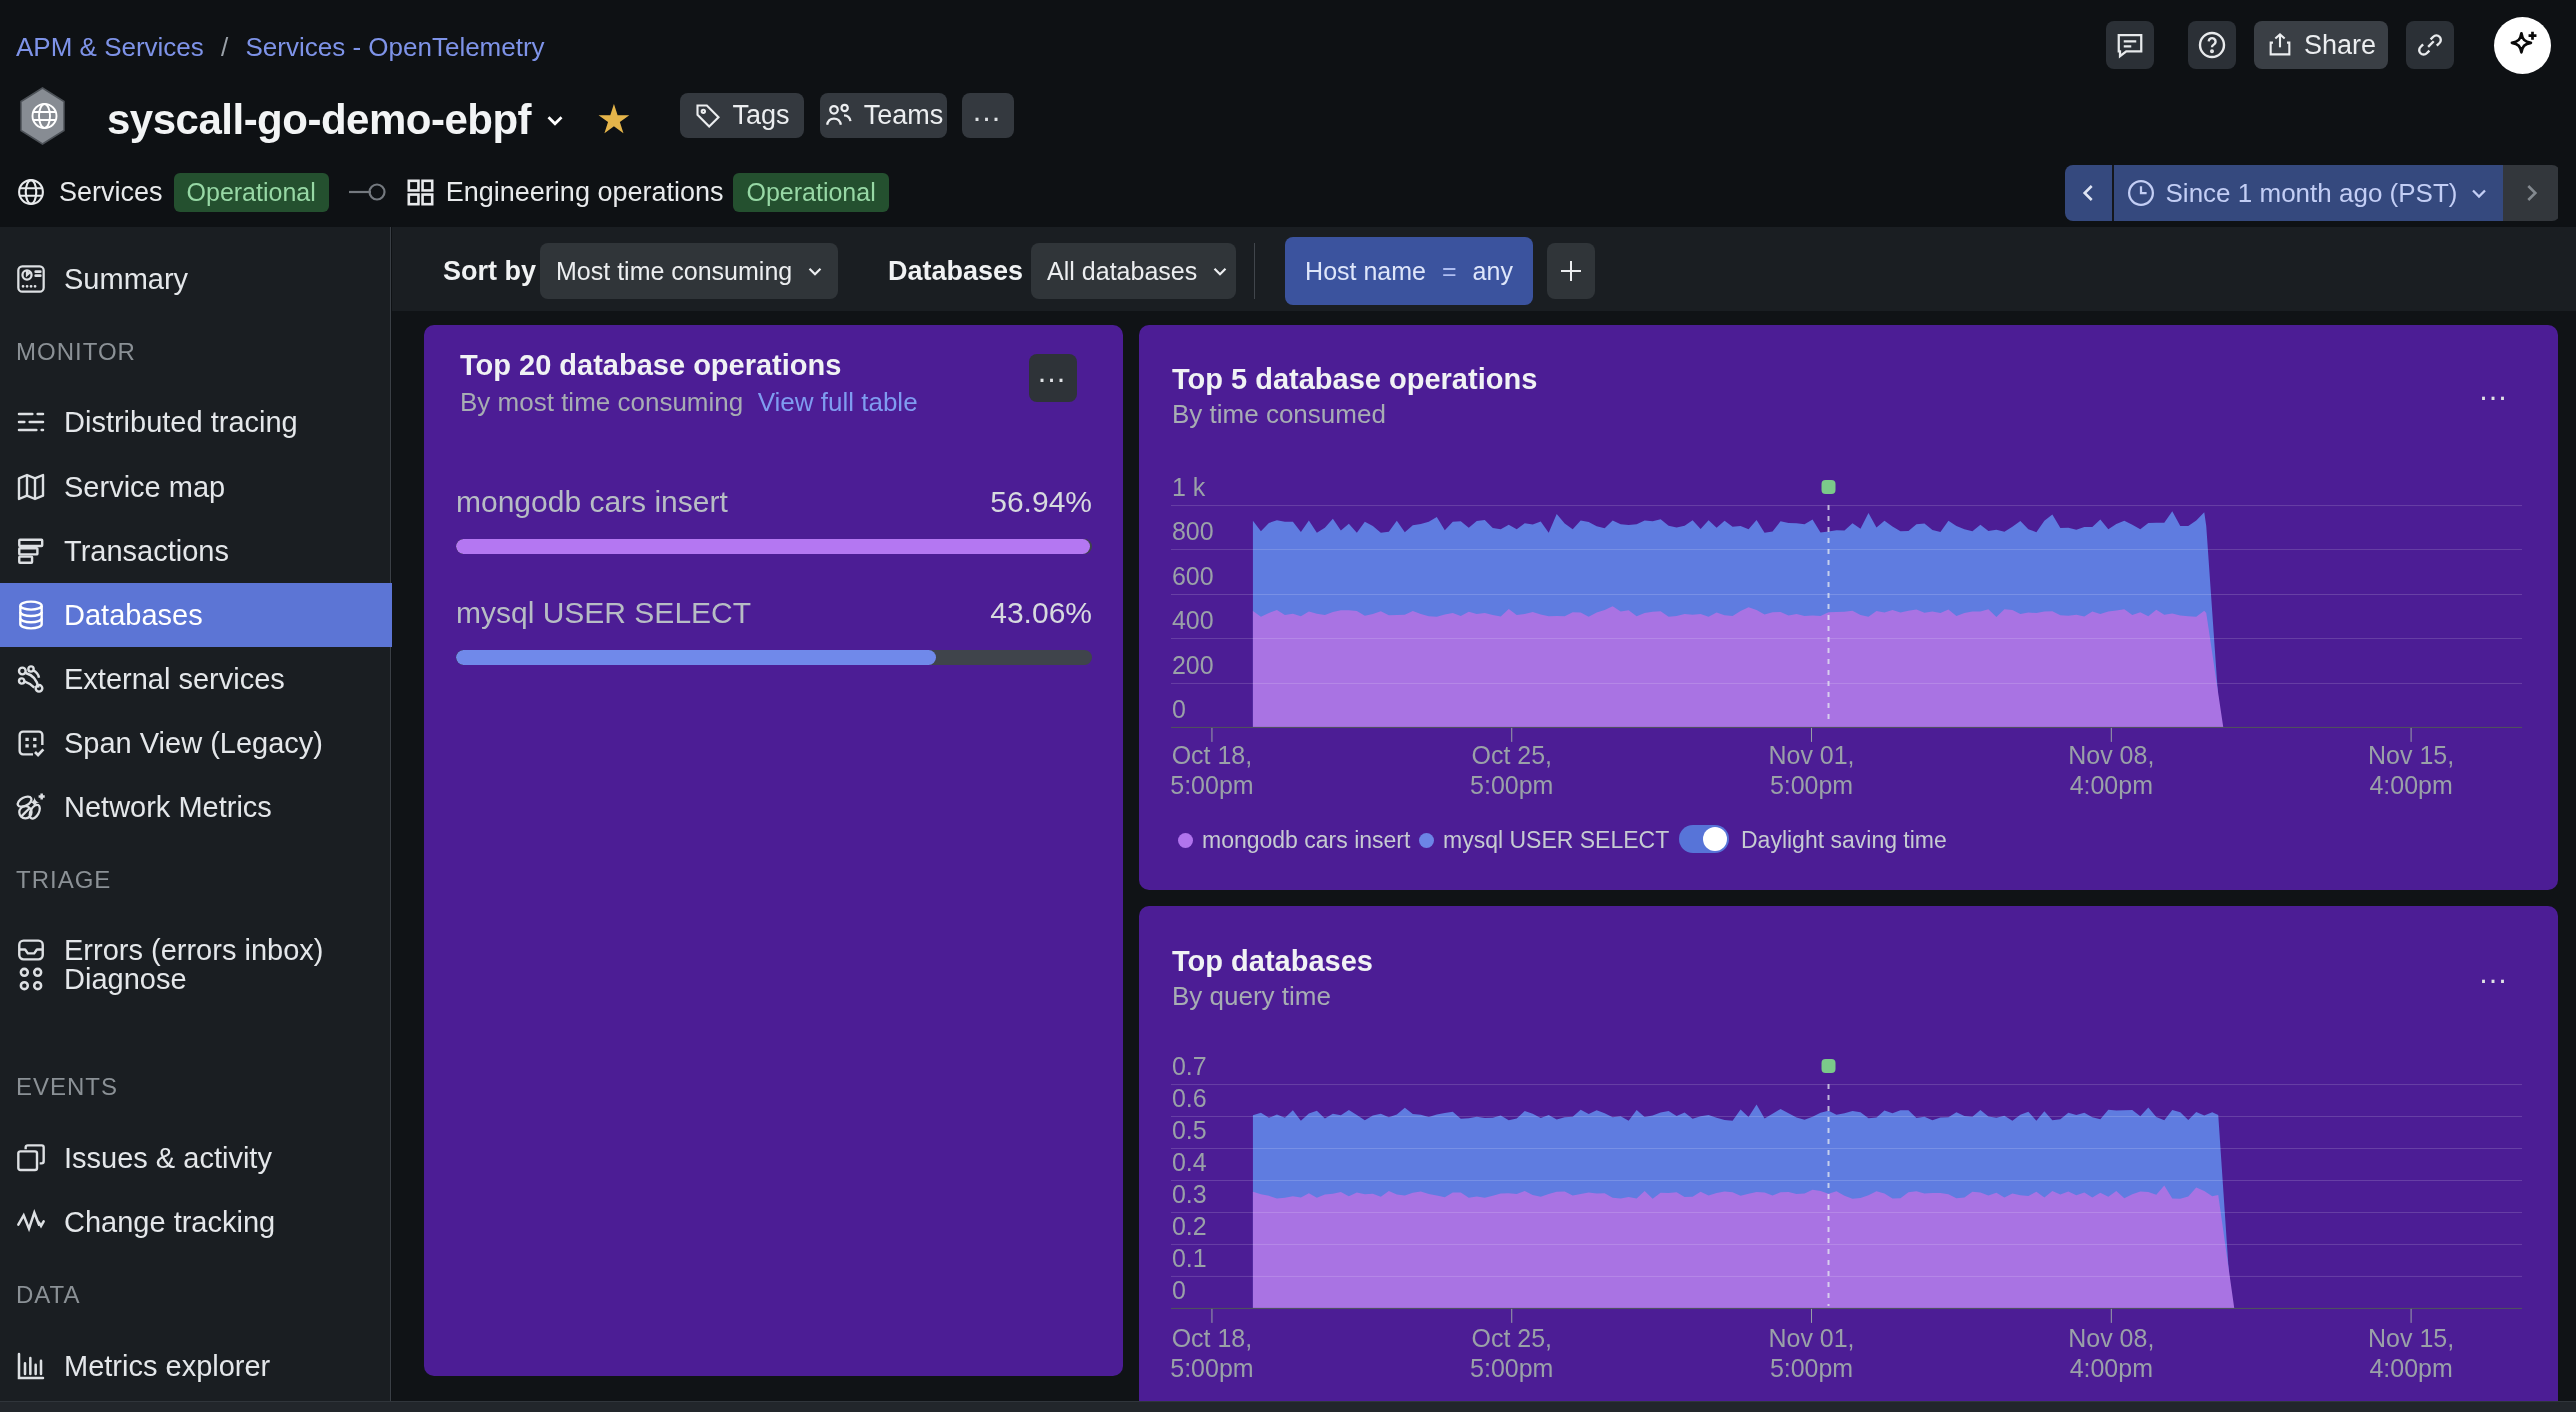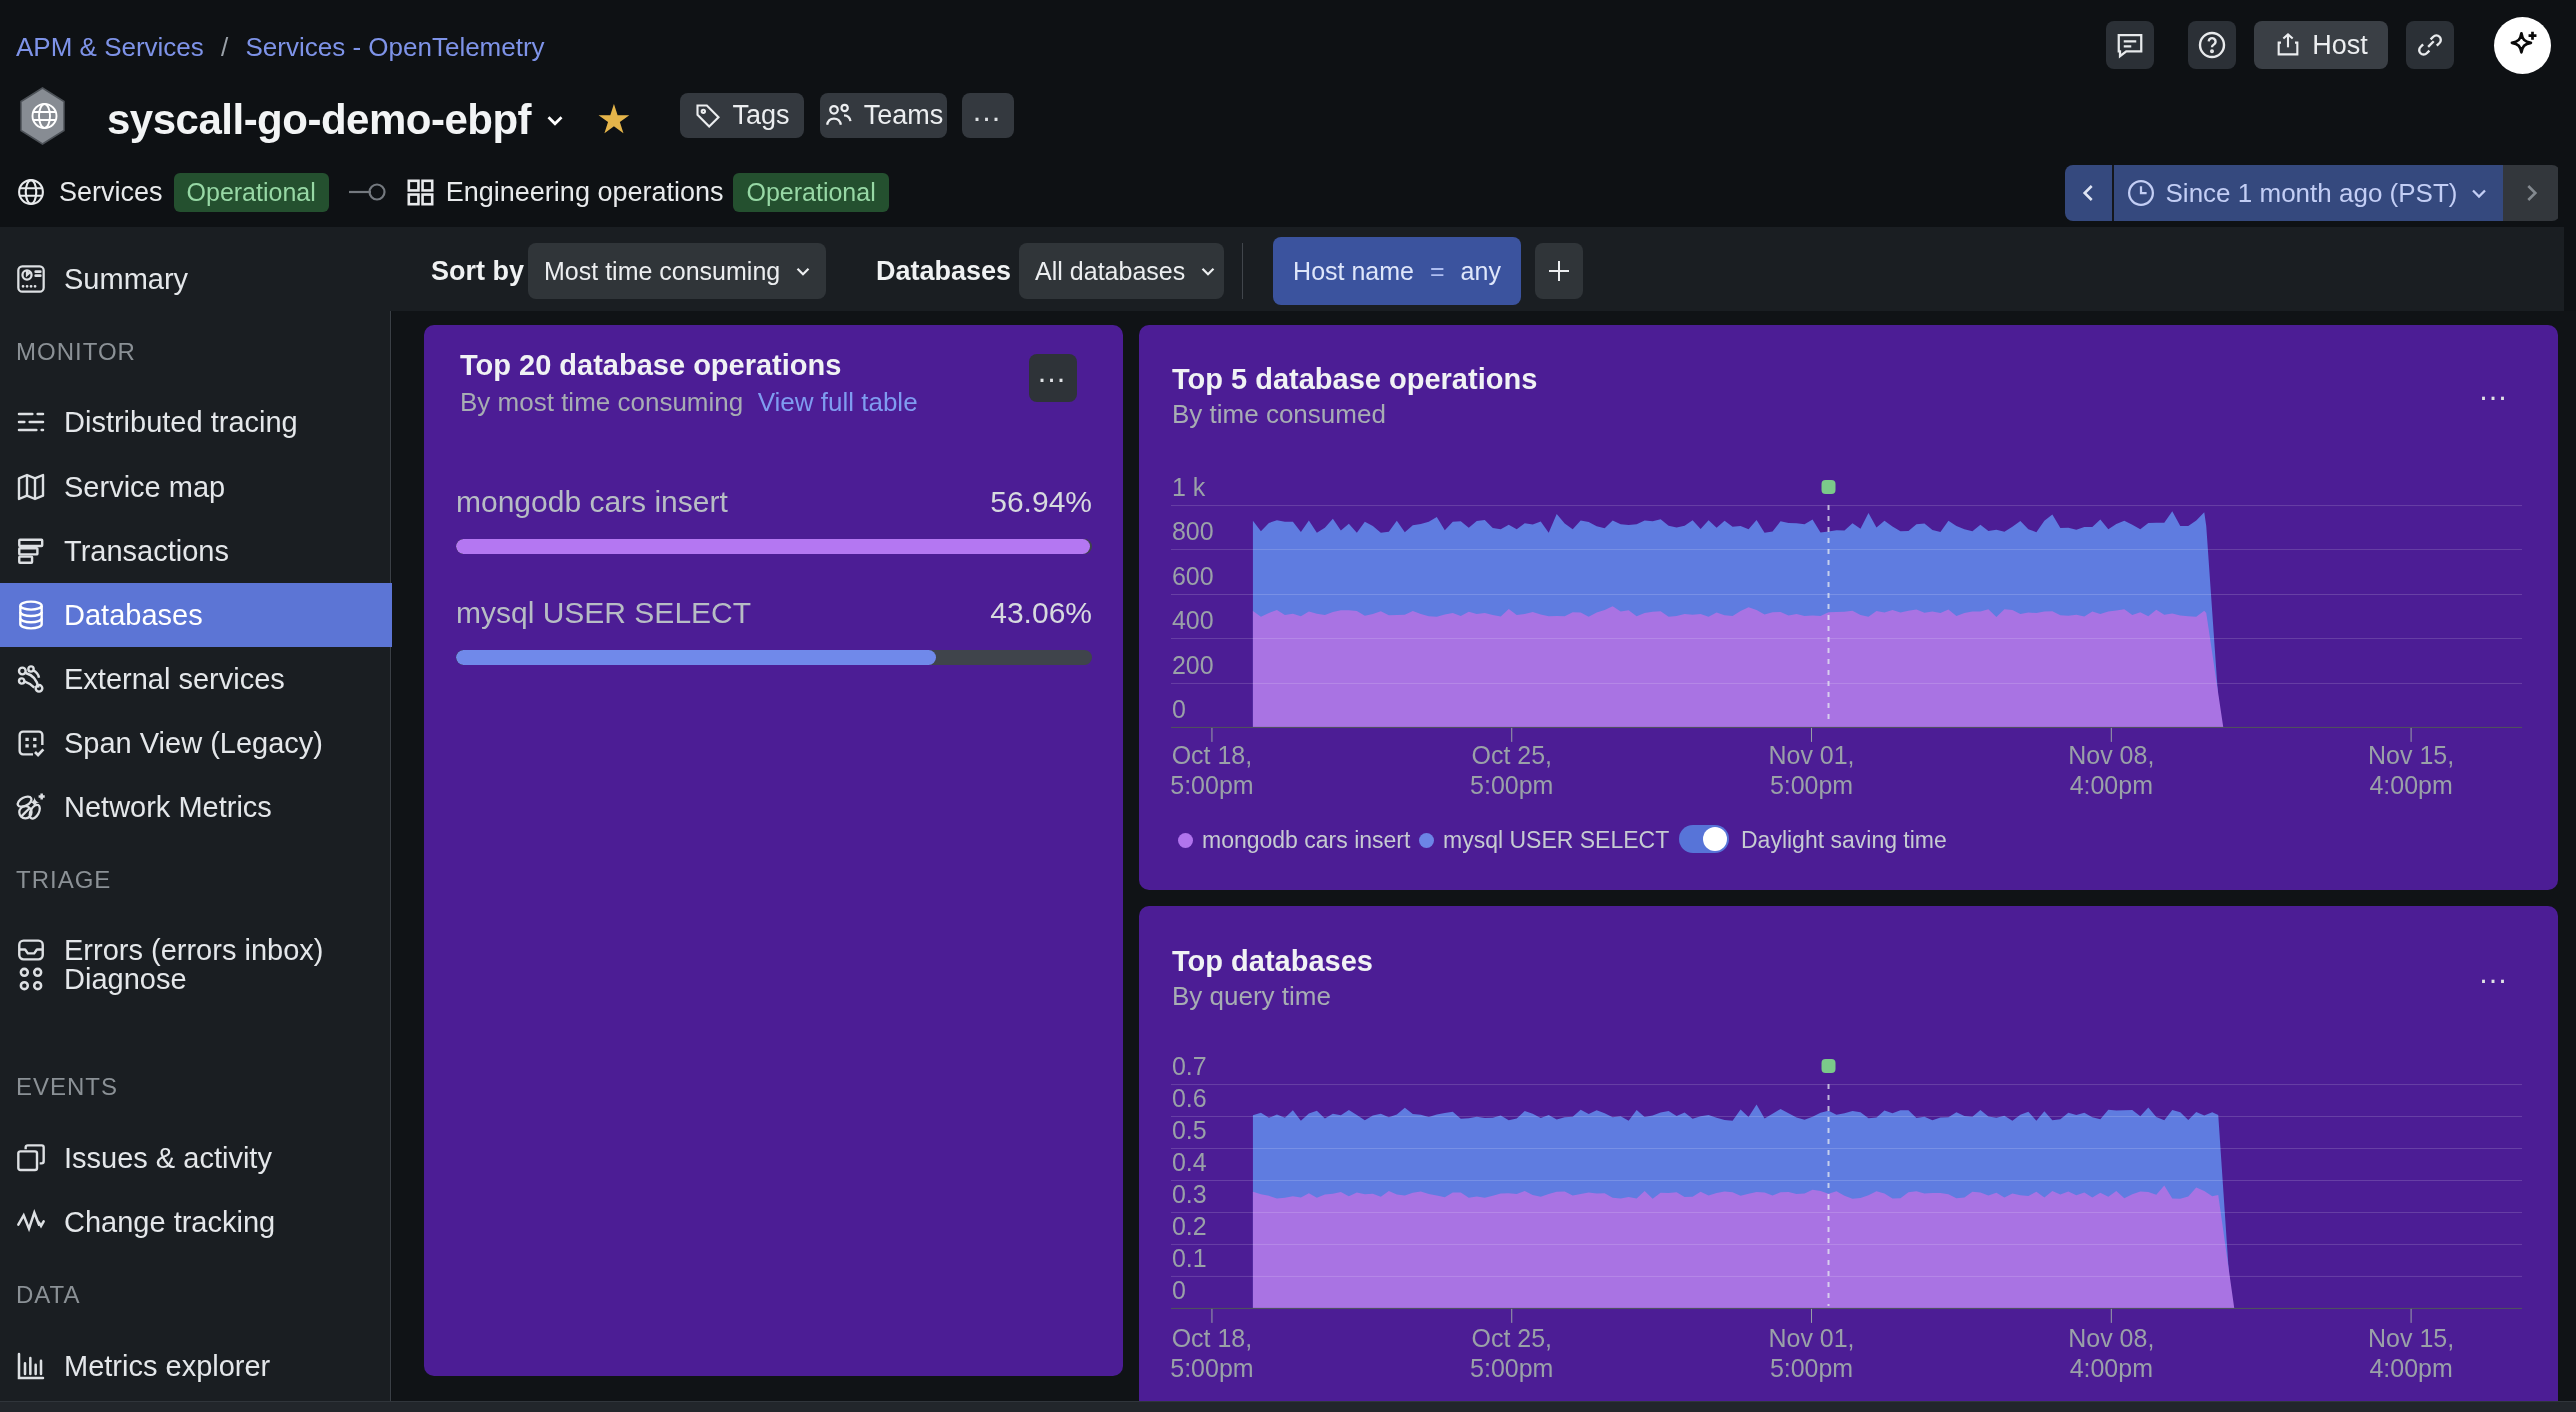--- a/index.html
+++ b/index.html
@@ -36,21 +36,21 @@
 
 
 #sidebar { position:absolute; left:0; top:227px; width:391px; height:1174px; background:#1a1e22; border-right:1px solid #3a3f45; }
 .sitem { position:absolute; left:0; width:392px; height:64px; display:flex; align-items:center; }
 .sitem .ic { width:32px; margin-left:15px; display:flex; justify-content:center; }
 .sitem .tx { margin-left:17px; font-size:29px; color:#e4e7ea; }
 .shead { position:absolute; left:16px; font-size:24px; color:#8b9196; letter-spacing:1px; }
 .sel { background:#5c75d5; }
 
 
-#toolbar { position:absolute; left:380px; top:227px; width:2184px; height:84px; background:#1a1e22; }
+#toolbar { position:absolute; left:392px; top:227px; width:2184px; height:84px; background:#1a1e22; }
 #canvas { position:absolute; left:392px; top:311px; width:2184px; height:1102px; background:#101316; }
 .card { position:absolute; background:#4c1d95; border-radius:10px; }
 #card1 { left:32px; top:14px; width:699px; height:1051px; }
 #card2 { left:747px; top:14px; width:1419px; height:565px; }
 #card3 { left:747px; top:595px; width:1419px; height:508px; border-bottom-left-radius:0; border-bottom-right-radius:0; }
 #bottomstrip { position:absolute; left:0; top:1401px; width:2576px; height:12px; background:#22262b; border-top:1px solid #30353b; z-index:5; }
 
 
 .tlabel { font-size:27px; font-weight:bold; color:#f0f2f3; white-space:nowrap; }
 .drop { height:56px; background:#303539; border-radius:8px; display:flex; align-items:center; gap:12px; color:#eceef0; font-size:25px; padding:0 16px; white-space:nowrap; justify-content:space-between; }
@@ -90,21 +90,21 @@
         <path d="M9.5 9.2a2.6 2.6 0 1 1 3.7 2.6c-.8.4-1.2.9-1.2 1.8"></path>
         <circle cx="12" cy="16.6" r="0.6" fill="#e8eaec"></circle>
       </svg>
   </div>
   <div id="sharebtn">
     <svg width="28" height="28" viewBox="0 0 24 24" fill="none" stroke="#eceef0" stroke-width="1.8">
         <path d="M12 3v11"></path>
         <path d="M8 6.5 12 3l4 3.5"></path>
         <path d="M6 10H4v10h16V10h-2"></path>
       </svg>
-    <span>Host</span>
+    <span>Share</span>
   </div>
   <div class="iconbtn" style="left:2406px;">
     <svg width="30" height="30" viewBox="0 0 24 24" fill="none" stroke="#e8eaec" stroke-width="1.9">
         <path d="M10.5 13.5 15 9"></path>
         <path d="M12.5 7.5 14.6 5.4a3.5 3.5 0 0 1 5 5L17.4 12.5"></path>
         <path d="M11.5 16.5 9.4 18.6a3.5 3.5 0 0 1-5-5l2.1-2.1"></path>
       </svg>
   </div>
   <div id="aibtn">
     <svg width="38" height="38" viewBox="0 0 24 24" fill="none" stroke="#0a0a0a" stroke-width="1.7">

